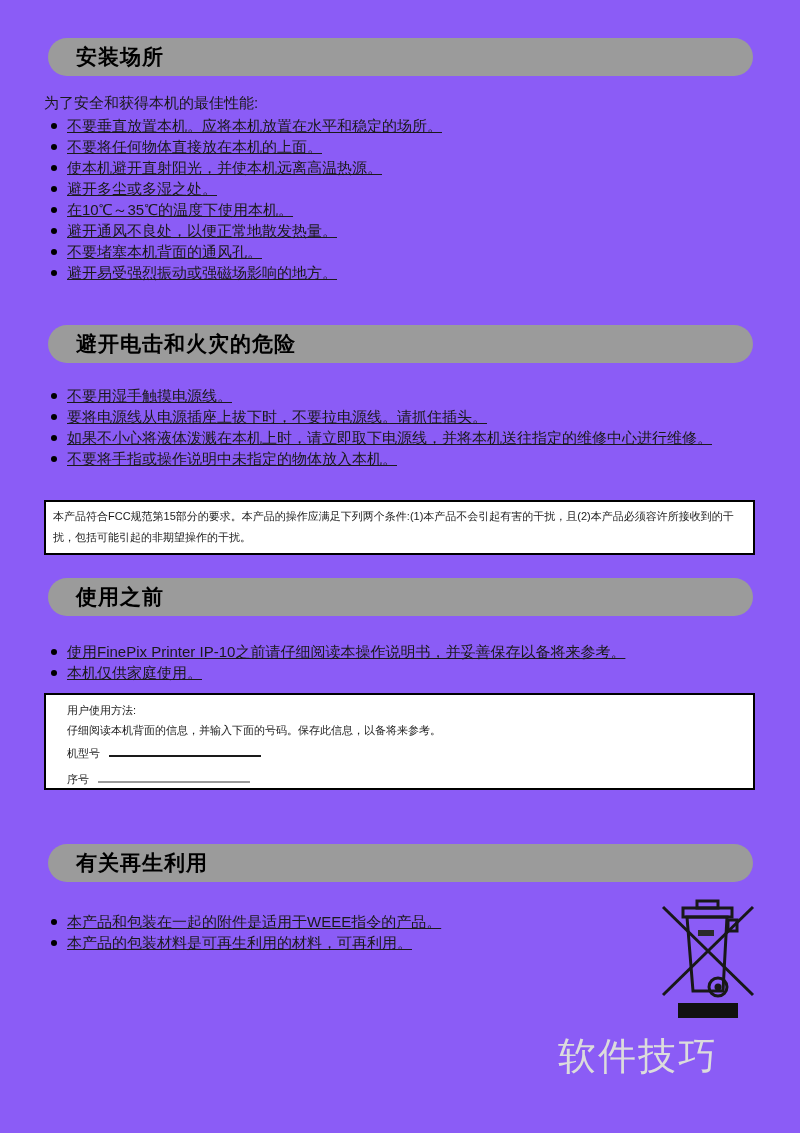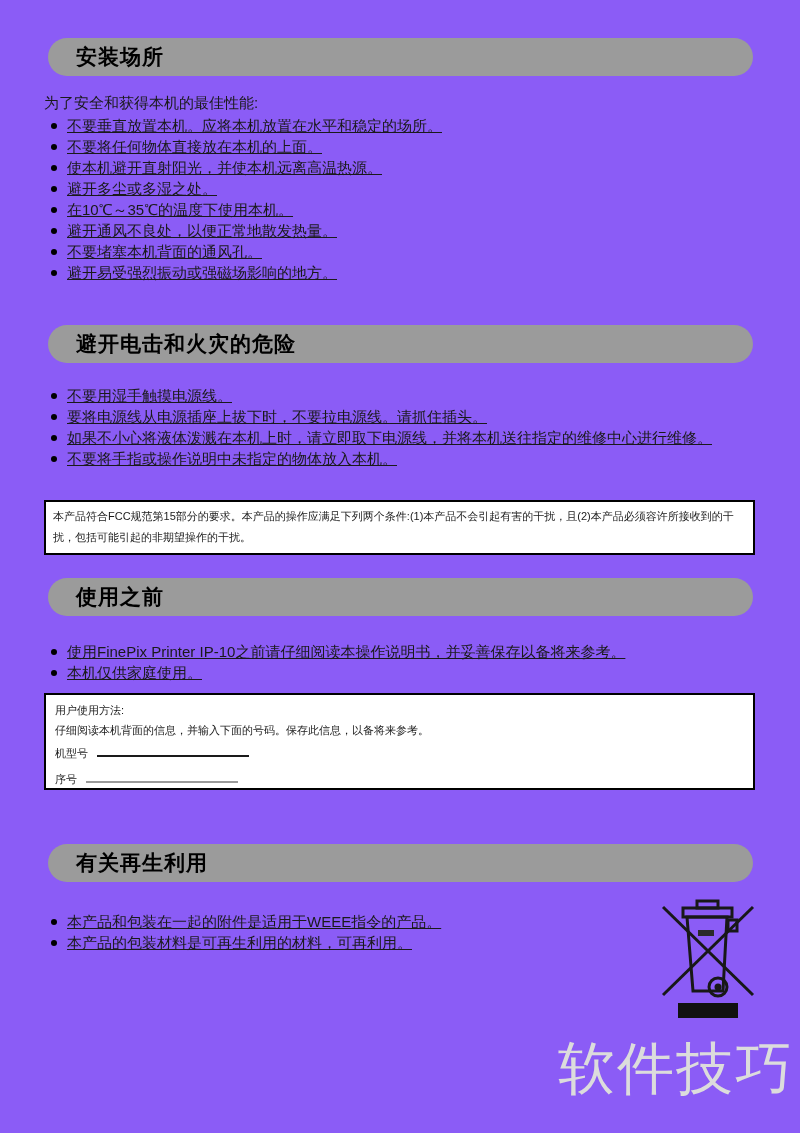--- a/index.html
+++ b/index.html
@@ -21,30 +21,30 @@
   .body4 { top:911px; width:600px; }
   .intro { margin:0 0 2px 0; }
   .blist { list-style:none; }
   .blist li { display:flex;text-decoration:underline; }
   .dot { flex:0 0 auto; width:6px; height:6px; border-radius:50%; background:#000; margin:8px 10px 0 7px; }
   .li-text { flex:1; }
 
   .box { position:absolute; left:44px; width:711px; border:2px solid #000; background:#fff;
          font-size:11px; line-height:21px; color:#1a1a1a; }
   .fcc { top:500px; padding:4px 7px 5px 7px; }
-  .user { top:693px; height:97px; padding:5px 9px; line-height:20px; }
+  .user { top:693px; height:97px; padding:5px 21px; line-height:20px; }
   .field { margin-top:3px; height:23px; }
   .flabel { display:inline-block; }
   .fill-line { display:inline-block; width:152px; height:14px; margin-left:9px; border-bottom:2px solid #1a1a1a; }
   .fill-line.gray { border-bottom-color:#9a9a9a; }
 
   .weee { position:absolute; left:656px; top:894px; width:104px; height:124px; }
   .watermark {
     position:absolute; left:558px; top:1031px;
-    font-size:57px; color:#dcdcdc; letter-spacing:2px; white-space:nowrap;
+    font-size:38px; color:#dcdcdc; letter-spacing:2px; white-space:nowrap;
   }
 </style>
 </head>
 <body>
 
 <div class="page">
 
   <div class="hdr hdr1">
     <span class="hdr-t">安装场所</span>
   </div>

